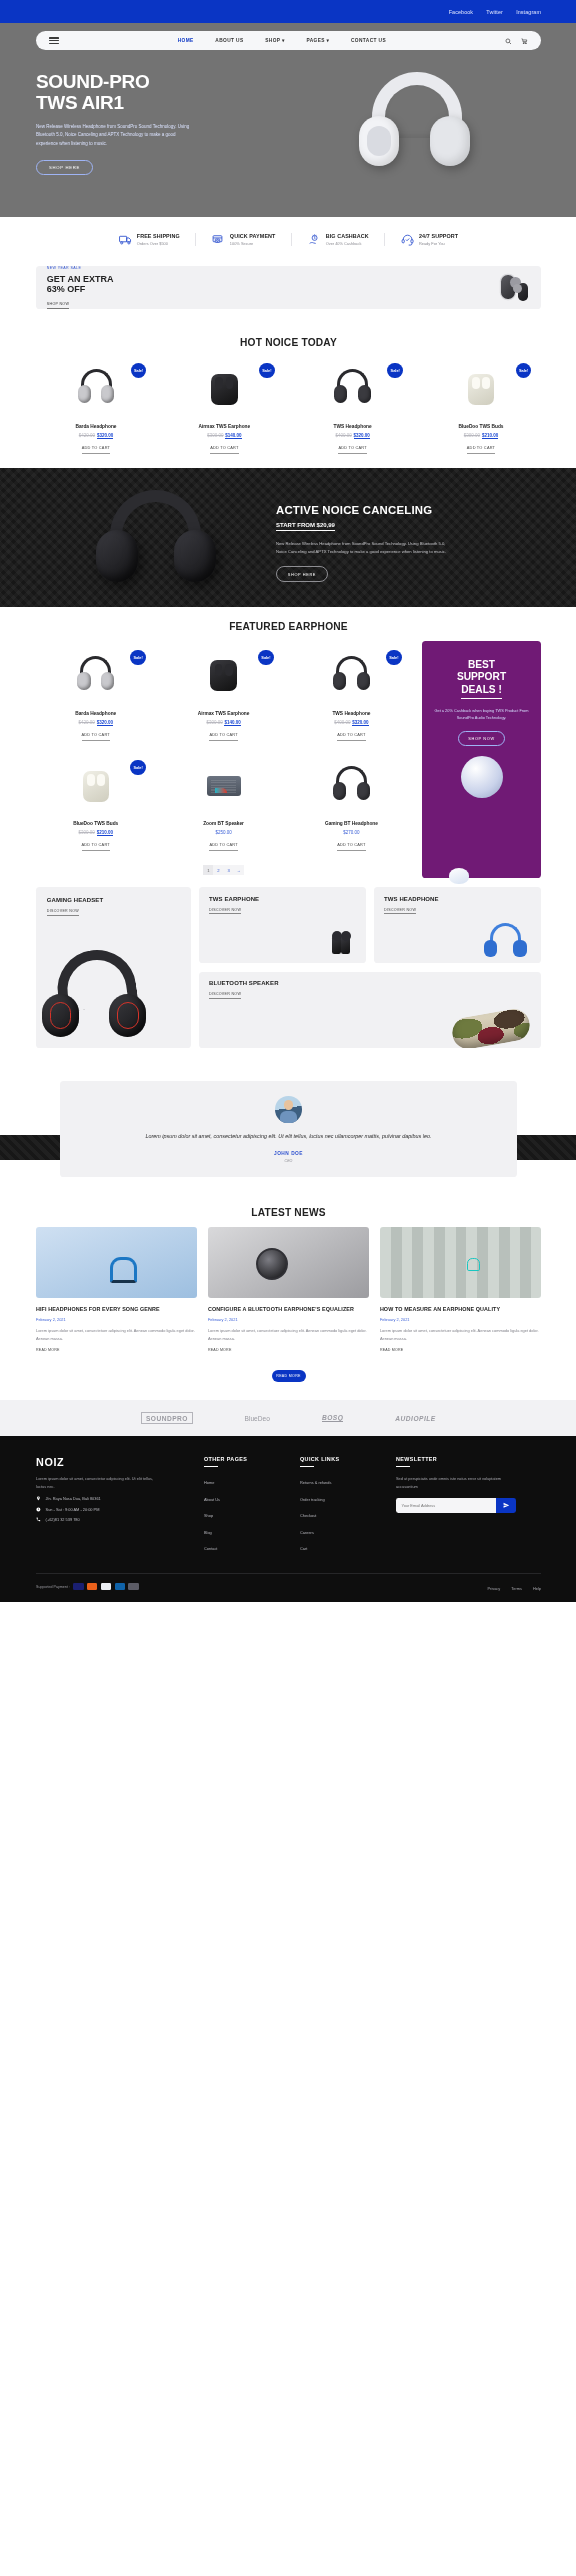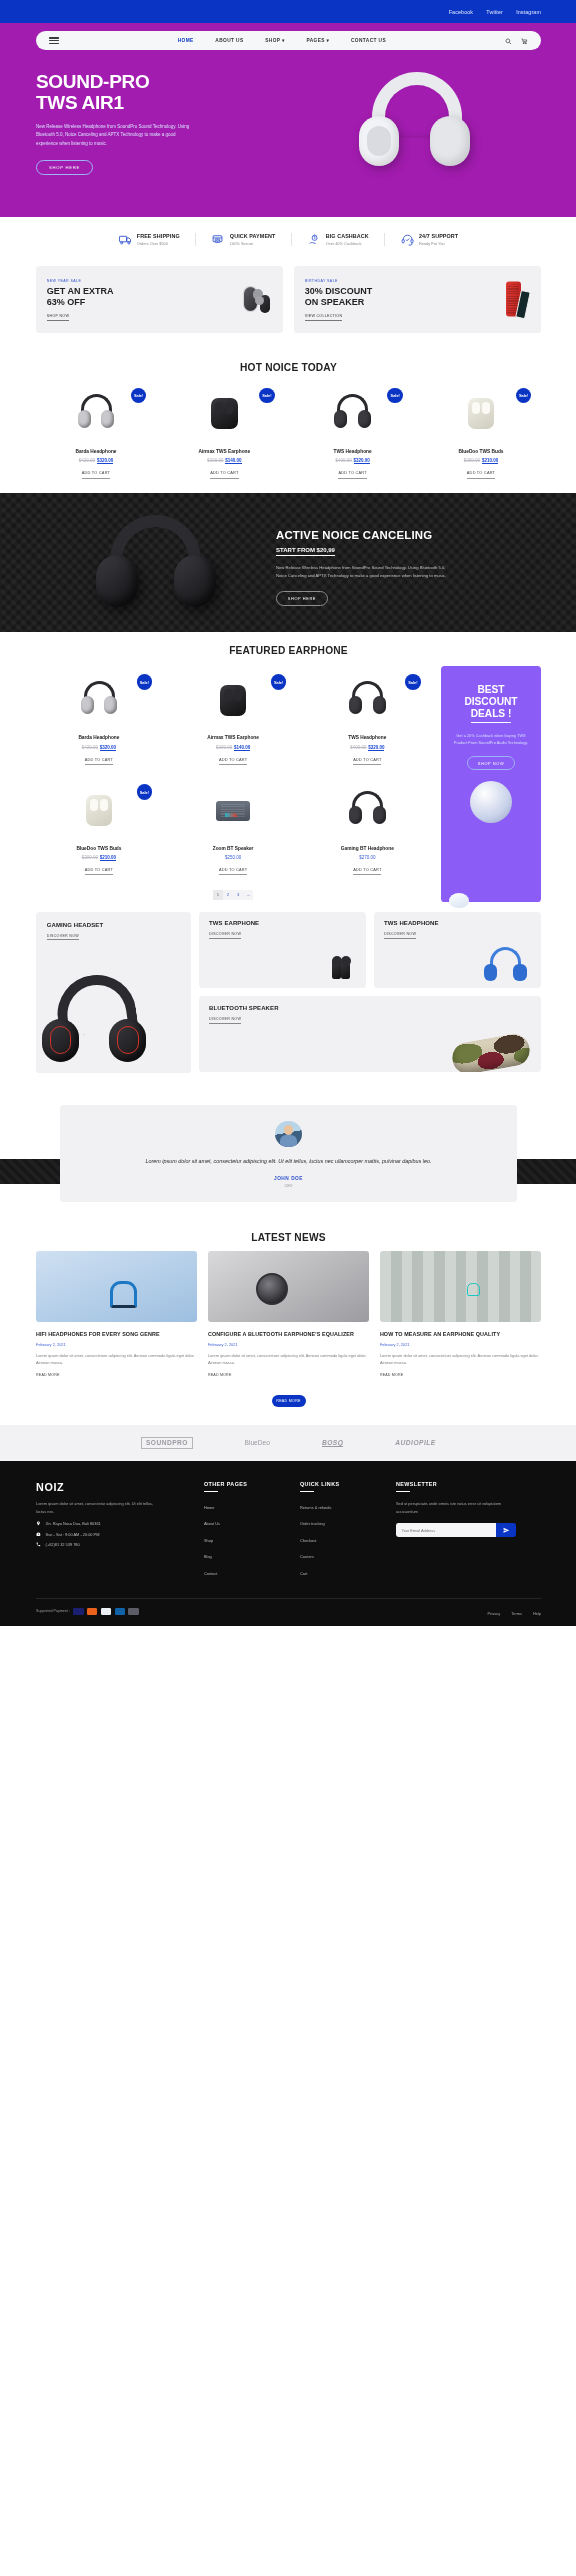--- a/index.html
+++ b/index.html
@@ -8,21 +8,21 @@
     font-family:"Liberation Sans", sans-serif; color:#222;
     -webkit-font-smoothing:antialiased;
   }
   .wrap { width:505px; margin:0 auto; }
 
   
   .topbar { background:#0a35c4; height:23px; display:flex; align-items:center; justify-content:flex-end; padding:0 36px; }
   .topbar a { color:#dfe6ff; font-size:5.4px; margin-left:13.2px; text-decoration:none; letter-spacing:0.1px; }
 
   
-  .hero { background:#a21caf; position:relative; padding:0 0 42px 0; overflow:hidden; }
+  .hero { background:#737373; position:relative; padding:0 0 42px 0; overflow:hidden; }
   .logo { color:#fff; font-size:15.6px; font-weight:bold; letter-spacing:0.9px;
           padding:2.4px 0 6px 36px; font-family:"Liberation Sans",sans-serif; margin-top:-18px;}
   .navbar { width:505px; margin:0 auto; background:#f6f7f9; border-radius:17px; height:19px;
             display:flex; align-items:center; padding:0 13.2px; }
   .burger { width:9.6px; display:flex; flex-direction:column; gap:1.8px; cursor:pointer; }
   .burger span { display:block; height:1.2px; background:#3a3a3a; border-radius:0.6px; }
   .navlinks { display:flex; gap:21.6px; margin:0 auto; }
   .navlinks a { font-size:4.8px; color:#333; text-decoration:none; letter-spacing:0.4px; font-weight:600; }
   .navlinks a.active { color:#0a35c4; }
   .navright { display:flex; gap:9.6px; align-items:center; }
@@ -52,21 +52,21 @@
   
   .features { background:#fff; padding:15.6px 0 13.2px; display:flex; justify-content:center; }
   .feat { display:flex; align-items:center; gap:4.8px; padding:0 15.6px; }
   .feat + .feat { border-left:0.6px solid #e4e4e8; }
   .feat .ic { width:13.2px; height:13.2px; color:#2f52cf; flex:none; }
   .feat h4 { font-size:5.4px; font-weight:bold; letter-spacing:0.1px; font-stretch:condensed;
              font-family:"Liberation Sans Narrow","Liberation Sans",sans-serif; }
   .feat p { font-size:3.9px; color:#8c8c93; margin-top:1.2px; }
 
   
-  .promos { display:flex; gap:10.8px; padding:7.2px 0 15.6px; }
+  .promos { display:flex; gap:10.8px; padding:7.2px 0 15.6px;flex-direction:column; }
   .promo { flex:1; background:#f1f1f3; border-radius:3.6px; height:67px; display:flex; align-items:center;
            padding:0 10.8px; position:relative; overflow:hidden; }
   .promo .tag { font-size:3.6px; color:#2f52cf; letter-spacing:0.4px; }
   .promo h3 { font-size:9px; line-height:1.15; margin-top:3.6px; font-weight:bold; font-stretch:condensed;
               font-family:"Liberation Sans Narrow","Liberation Sans",sans-serif; }
   .promo .lnk { display:inline-block; margin-top:7.2px; font-size:3.6px; letter-spacing:0.3px;
                 border-bottom:0.6px solid #777; padding-bottom:1.8px; text-decoration:none; color:#333; }
   .promo .art { position:absolute; right:13.2px; top:50%; transform:translateY(-50%); }
   .bud { width:13.2px; height:24px; background:linear-gradient(135deg,#5c5c62,#2c2c30); border-radius:6.6px;
          box-shadow:0 0 0 1.2px #d8d8dc; position:relative; display:inline-block; }
@@ -137,21 +137,21 @@
   .bighp { position:relative; width:120px; height:96px; }
   .bighp .band { position:absolute; left:14.4px; top:0; width:91px; height:63px;
      border:12px solid #2c2c30; border-bottom:none; border-radius:54px 54px 0 0; }
   .bighp .c { position:absolute; top:40px; width:42px; height:52px; border-radius:21.6px;
      background:linear-gradient(140deg,#3a3a40,#141416); box-shadow:inset -4.8px -4.8px 9.6px rgba(0,0,0,.6), 3.6px 4.8px 12px rgba(0,0,0,.5); }
   .bighp .cl { left:0; } .bighp .cr { right:0; }
 
   
   .featured { display:flex; gap:10.8px; padding:3.6px 0 6px; }
   .featured .grid { flex:1; }
-  .bluecard { width:100px; background:#8b5cf6; border-radius:3.6px; color:#fff; text-align:center;
+  .bluecard { width:119px; background:#701a75; border-radius:3.6px; color:#fff; text-align:center;
               padding:18px 10.8px 0; position:relative; overflow:hidden; }
   .bluecard h3 { font-size:10.2px; line-height:1.2; font-weight:bold; font-stretch:condensed;
                  font-family:"Liberation Sans Narrow","Liberation Sans",sans-serif; }
   .bluecard .u { display:inline-block; border-bottom:1.2px solid #fff; padding-bottom:1.8px; }
   .bluecard p { font-size:3.9px; color:#d6dfff; line-height:1.9; margin-top:8.4px; }
   .bluecard .btn { display:inline-block; margin-top:9.6px; border:0.6px solid #9fb4f5; color:#fff;
                    border-radius:10.8px; padding:3.6px 9.6px; font-size:3.9px; letter-spacing:0.6px; text-decoration:none; }
   .bluecard .orb { width:42px; height:42px; border-radius:50%;
      background:radial-gradient(circle at 35% 30%,#fff,#c9d2ea 60%,#93a0c4); margin:10.8px auto -12px; }
   .pager { display:flex; justify-content:center; gap:0; margin:3.6px 0 2.4px; }
@@ -401,33 +401,20 @@
         <h3>
           <span>GET AN EXTRA</span><br>
           <span>63% OFF</span>
         </h3>
         <a href="#" class="lnk">SHOP NOW</a>
       </div>
       <div class="art">
         <span class="bud"><i></i></span><span class="bud2"><i></i></span>
       </div>
     </div>
-    <div class="promo">
-      <div>
-        <div class="tag">BIRTHDAY SALE</div>
-        <h3>
-          <span>30% DISCOUNT</span><br>
-          <span>ON SPEAKER</span>
-        </h3>
-        <a href="#" class="lnk">VIEW COLLECTION</a>
-      </div>
-      <div class="art">
-        <span class="spk"></span><span class="phone"></span>
-      </div>
-    </div>
   </section>
 
   <h2 class="sec-title">HOT NOICE TODAY</h2>
   <section class="pgrid">
     <div class="pcard">
       <div class="pimg">
         <div class="a-over light">
             <div class="bd"></div>
             <div class="c1"></div>
             <div class="c2"></div>
@@ -574,21 +561,21 @@
         <a href="#" class="cur">1</a>
         <a href="#">2</a>
         <a href="#">3</a>
         <a href="#">→</a>
       </div>
     </div>
 
     <aside class="bluecard">
       <h3>
         <span>BEST</span><br>
-        <span>DISCOUNT</span><br>
+        <span>SUPPORT</span><br>
         <span class="u">DEALS !</span>
       </h3>
       <p>Get a 20% Cashback when buying TWS Product From SoundPro Audio Technology.</p>
       <a href="#" class="btn">SHOP NOW</a>
       <div class="orb"></div>
     </aside>
   </section>
 
   <section class="cats">
     <div class="floatbuds"></div>

